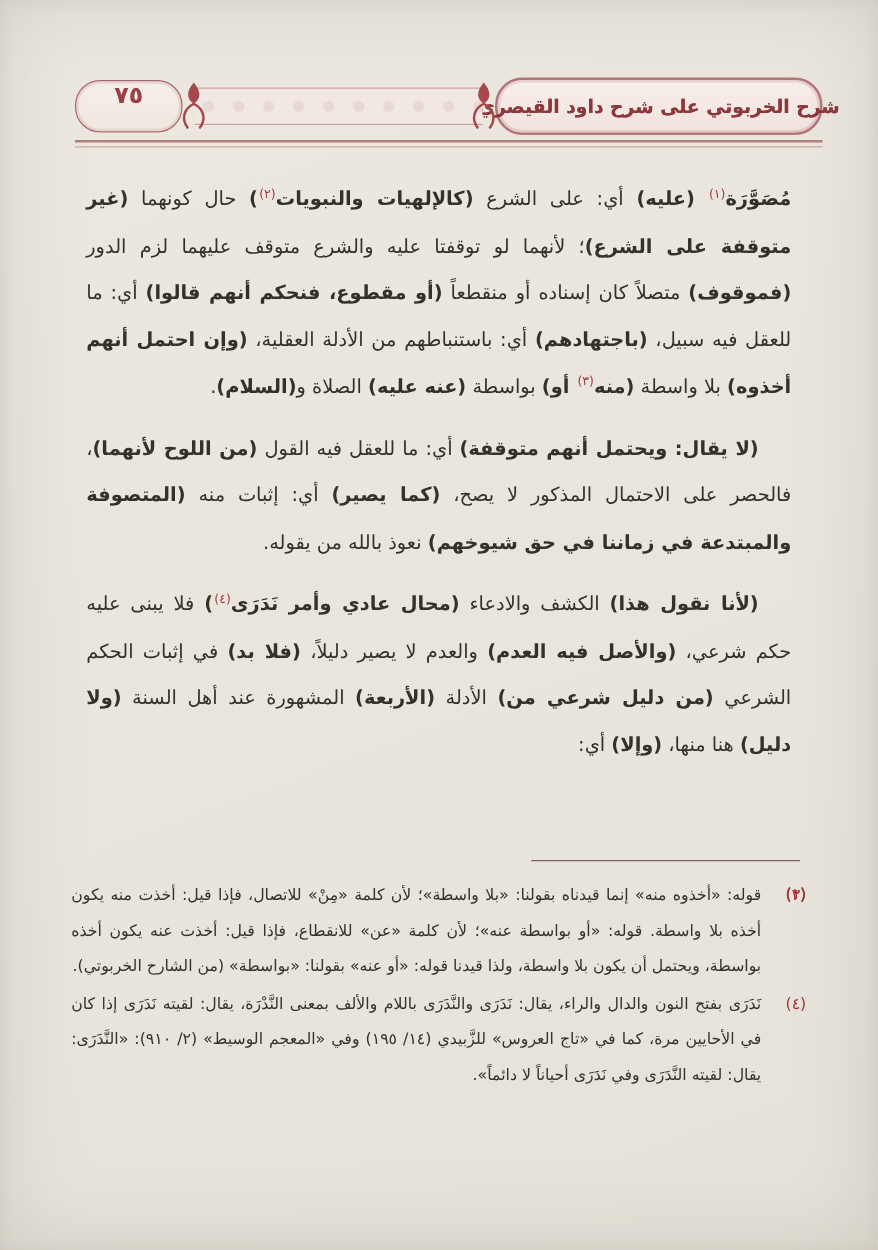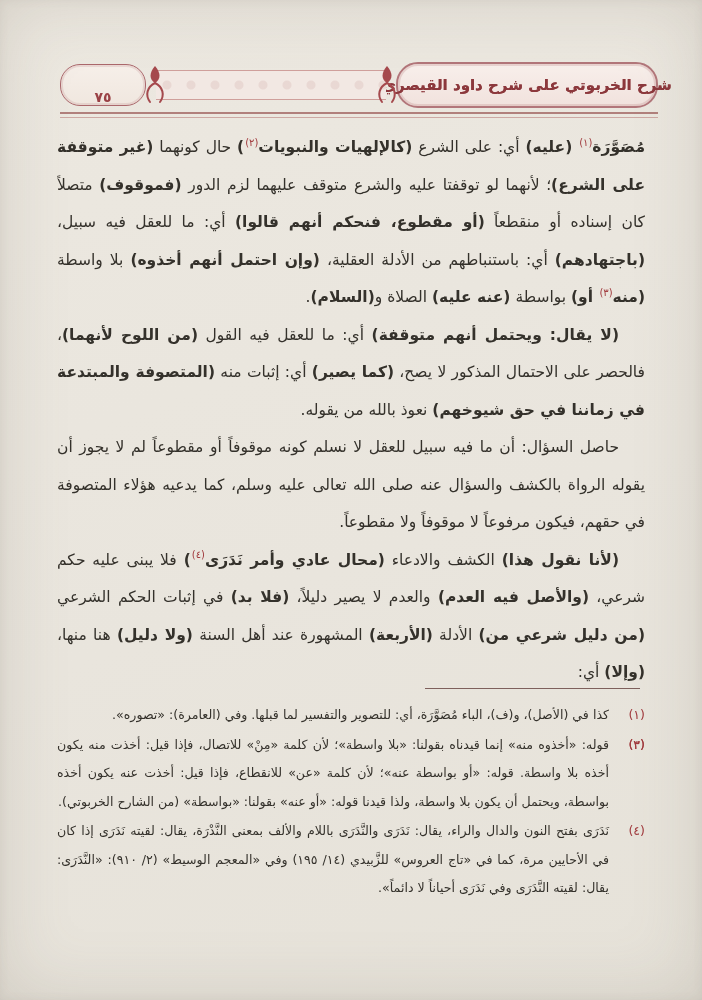--- a/index.html
+++ b/index.html
@@ -28,42 +28,42 @@
     box-shadow:inset 0 0 0 2px rgba(190,135,138,.28);
     display:flex;align-items:center;justify-content:center;
     color:#8c383c;font-weight:bold;font-size:15px;white-space:nowrap;
     text-shadow:0 0 .5px #8c383c;
   }
   .pagenum-pill{
     flex:0 0 auto;width:84px;height:40px;
     border:1.5px solid #ab686c;border-radius:20px;
     background:linear-gradient(180deg,#f6efe9,#f0e7df);
     box-shadow:inset 0 0 0 2px rgba(190,135,138,.22);
-    display:flex;align-items:flex-end;justify-content:center;
-    color:#9a4145;font-weight:bold;font-size:14px;
+    display:flex;align-items:flex-start;justify-content:center;
+    color:#9a4145;font-weight:bold;font-size:19px;
   }
   .band{
     flex:1 1 auto;height:28px;align-self:center;margin:0 -8px;
     border-top:1.5px solid #cf9f9b;border-bottom:1.5px solid #cf9f9b;
     background-color:#f2e8e3;
     background-image:radial-gradient(circle at 11px 50%, rgba(186,130,126,.16) 4px, rgba(186,130,126,0) 5px);
     background-size:24px 100%;
   }
   .ornament{flex:0 0 auto;z-index:2;margin:0 -4px;display:flex;align-items:center;}
   .header-rule{
     position:absolute;top:112px;right:44px;left:60px;height:3px;
     border-top:2px solid #b1807c;border-bottom:1px solid #cda8a3;
   }
   
   .main-text{
     position:absolute;top:129px;right:57px;left:57px;height:558px;overflow:hidden;
     direction:rtl;text-align:justify;
     color:#34312b;font-size:15.5px;line-height:37.5px;
   }
-  .para{margin:0;}
+  .para{margin:12px;}
   .para.indent{text-indent:26px;}
   .b{font-weight:bold;}
   sup.fn-ref{
     color:#a13b3e;font-size:10px;line-height:0;vertical-align:super;
     font-weight:normal;margin-left:1px;
   }
   
   .fn-sep{
     position:absolute;top:688px;right:62px;width:215px;height:0;
     border-top:1.5px solid #7e605c;
@@ -100,30 +100,28 @@
     </div>
     <div class="pagenum-pill">
       <span>٧٥</span>
     </div>
   </header>
   <div class="header-rule"></div>
 
   <main class="main-text">
     <p class="para"><span class="b">مُصَوَّرَة</span><sup class="fn-ref">(١)</sup><span> </span><span class="b">(عليه)</span><span> أي: على الشرع </span><span class="b">(كالإلهيات والنبويات</span><sup class="fn-ref">(٢)</sup><span class="b">)</span><span> حال كونهما </span><span class="b">(غير متوقفة على الشرع)</span><span>؛ لأنهما لو توقفتا عليه والشرع متوقف عليهما لزم الدور </span><span class="b">(فموقوف)</span><span> متصلاً كان إسناده أو منقطعاً </span><span class="b">(أو مقطوع، فنحكم أنهم قالوا)</span><span> أي: ما للعقل فيه سبيل، </span><span class="b">(باجتهادهم)</span><span> أي: باستنباطهم من الأدلة العقلية، </span><span class="b">(وإن احتمل أنهم أخذوه)</span><span> بلا واسطة </span><span class="b">(منه</span><sup class="fn-ref">(٣)</sup><span class="b"> أو)</span><span> بواسطة </span><span class="b">(عنه عليه)</span><span> الصلاة و</span><span class="b">(السلام)</span><span>.</span></p>
     <p class="para indent"><span class="b">(لا يقال: ويحتمل أنهم متوقفة)</span><span> أي: ما للعقل فيه القول </span><span class="b">(من اللوح لأنهما)</span><span>، فالحصر على الاحتمال المذكور لا يصح، </span><span class="b">(كما يصير)</span><span> أي: إثبات منه </span><span class="b">(المتصوفة والمبتدعة في زماننا في حق شيوخهم)</span><span> نعوذ بالله من يقوله.</span></p>
-    <p class="para indent"><span>حاصل السؤال: أن ما فيه سبيل للعقل لا نسلم كونه موقوفاً أو مقطوعاً لم لا يجوز أن يقوله الرواة بالكشف والسؤال عنه صلى الله تعالى عليه وسلم، كما يدعيه هؤلاء المتصوفة في حقهم، فيكون مرفوعاً لا موقوفاً ولا مقطوعاً.</span></p>
     <p class="para indent"><span class="b">(لأنا نقول هذا)</span><span> الكشف والادعاء </span><span class="b">(محال عادي وأمر نَدَرَى</span><sup class="fn-ref">(٤)</sup><span class="b">)</span><span> فلا يبنى عليه حكم شرعي، </span><span class="b">(والأصل فيه العدم)</span><span> والعدم لا يصير دليلاً، </span><span class="b">(فلا بد)</span><span> في إثبات الحكم الشرعي </span><span class="b">(من دليل شرعي من)</span><span> الأدلة </span><span class="b">(الأربعة)</span><span> المشهورة عند أهل السنة </span><span class="b">(ولا دليل)</span><span> هنا منها، </span><span class="b">(وإلا)</span><span> أي:</span></p>
   </main>
 
   <div class="fn-sep"></div>
 
   <section class="footnotes">
     <div class="footnote">
       <span class="fn-num">(١)</span>
-      <span class="fn-text">كذا في (الأصل)، و(ف)، الباء مُصَوَّرَة، أي: للتصوير والتفسير لما قبلها. وفي (العامرة): «تصوره».</span>
     </div>
     <div class="footnote">
       <span class="fn-num">(٢)</span>
     </div>
     <div class="footnote">
       <span class="fn-num">(٣)</span>
       <span class="fn-text">قوله: «أخذوه منه» إنما قيدناه بقولنا: «بلا واسطة»؛ لأن كلمة «مِنْ» للاتصال، فإذا قيل: أخذت منه يكون أخذه بلا واسطة. قوله: «أو بواسطة عنه»؛ لأن كلمة «عن» للانقطاع، فإذا قيل: أخذت عنه يكون أخذه بواسطة، ويحتمل أن يكون بلا واسطة، ولذا قيدنا قوله: «أو عنه» بقولنا: «بواسطة» (من الشارح الخربوتي).</span>
     </div>
     <div class="footnote">
       <span class="fn-num">(٤)</span>

